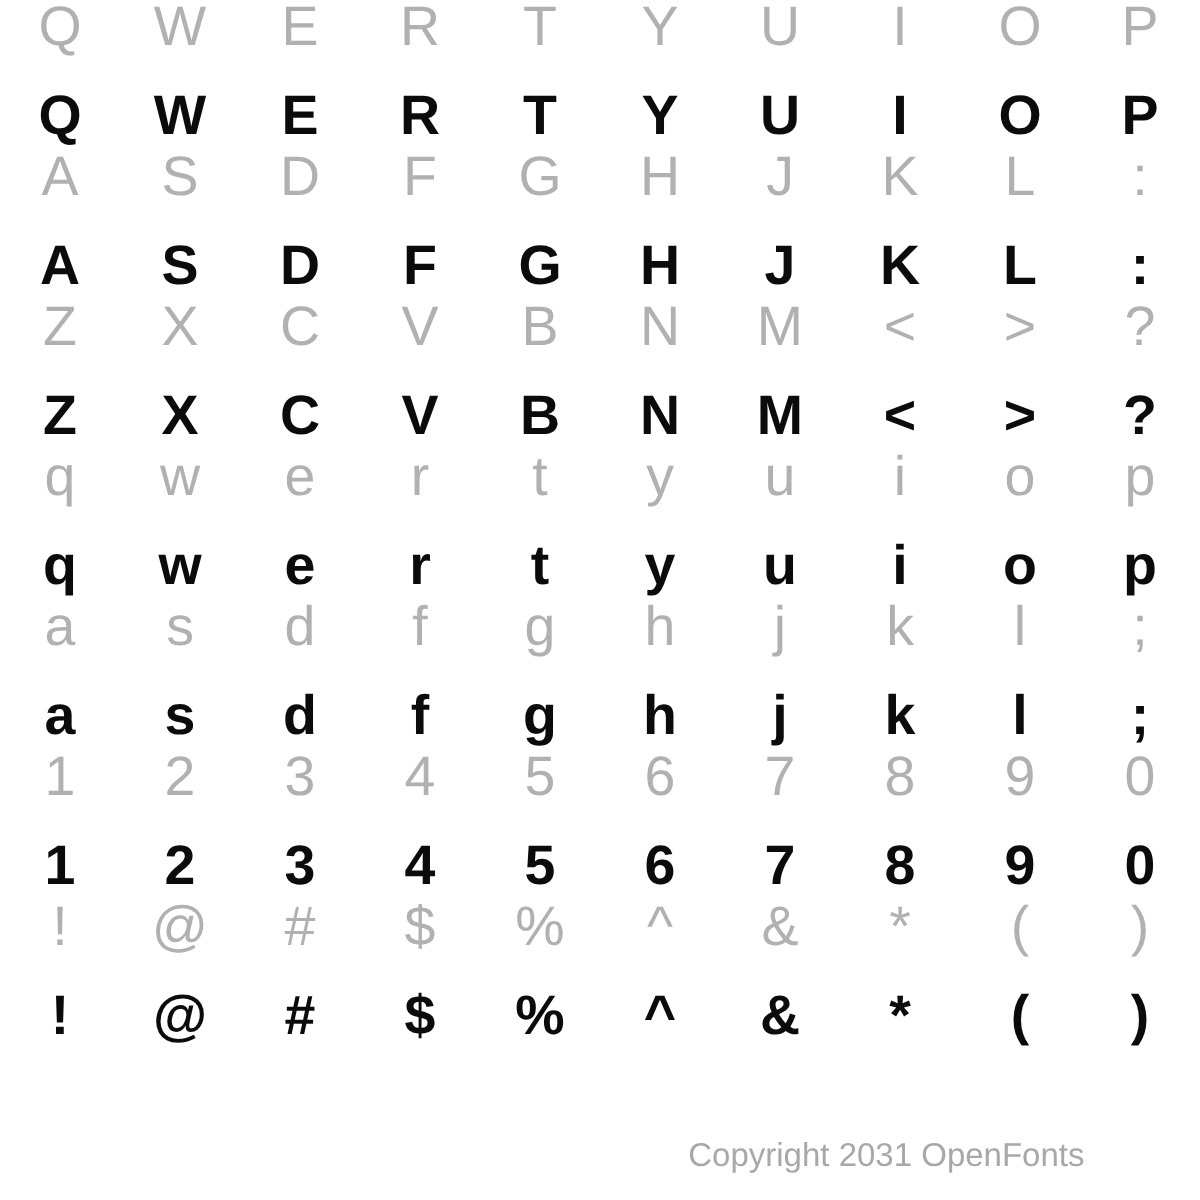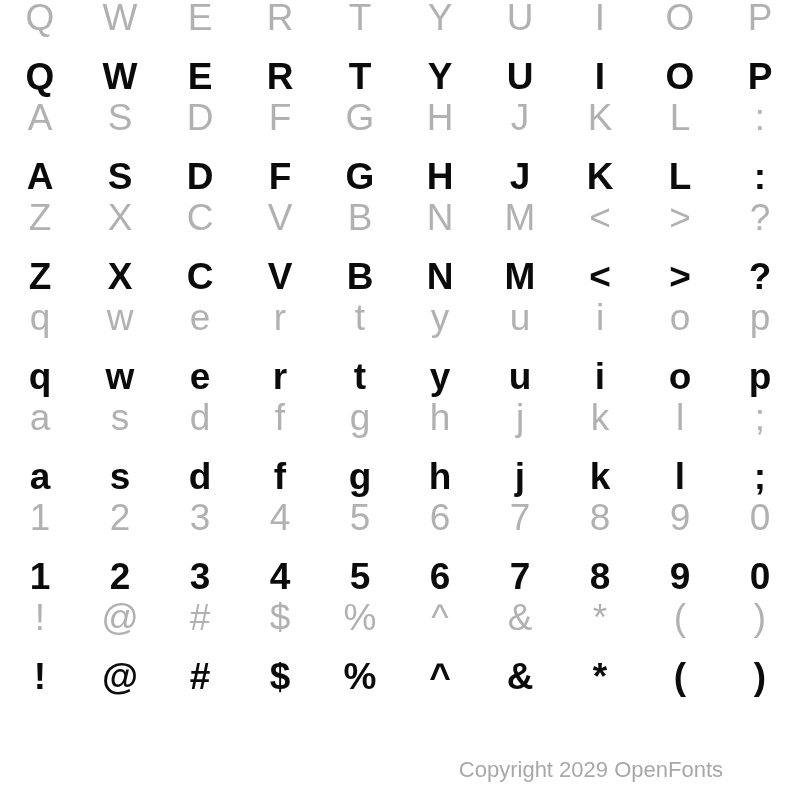--- a/index.html
+++ b/index.html
@@ -71,14 +71,14 @@
 
   <div class="glyph-row muted" style="top:399px"><span class="cell">a</span><span class="cell">s</span><span class="cell">d</span><span class="cell">f</span><span class="cell">g</span><span class="cell">h</span><span class="cell">j</span><span class="cell">k</span><span class="cell">l</span><span class="cell">;</span></div>
   <div class="glyph-row bold" style="top:458px"><span class="cell">a</span><span class="cell">s</span><span class="cell">d</span><span class="cell">f</span><span class="cell">g</span><span class="cell">h</span><span class="cell">j</span><span class="cell">k</span><span class="cell">l</span><span class="cell">;</span></div>
 
   <div class="glyph-row muted" style="top:499px"><span class="cell">1</span><span class="cell">2</span><span class="cell">3</span><span class="cell">4</span><span class="cell">5</span><span class="cell">6</span><span class="cell">7</span><span class="cell">8</span><span class="cell">9</span><span class="cell">0</span></div>
   <div class="glyph-row bold" style="top:558px"><span class="cell">1</span><span class="cell">2</span><span class="cell">3</span><span class="cell">4</span><span class="cell">5</span><span class="cell">6</span><span class="cell">7</span><span class="cell">8</span><span class="cell">9</span><span class="cell">0</span></div>
 
   <div class="glyph-row muted" style="top:599px"><span class="cell">!</span><span class="cell">@</span><span class="cell">#</span><span class="cell">$</span><span class="cell">%</span><span class="cell">^</span><span class="cell">&amp;</span><span class="cell">*</span><span class="cell">(</span><span class="cell">)</span></div>
   <div class="glyph-row bold" style="top:658px"><span class="cell">!</span><span class="cell">@</span><span class="cell">#</span><span class="cell">$</span><span class="cell">%</span><span class="cell">^</span><span class="cell">&amp;</span><span class="cell">*</span><span class="cell">(</span><span class="cell">)</span></div>
 
-  <div class="footer-copyright">Copyright 2029 OpenFonts</div>
+  <div class="footer-copyright">Copyright 2031 OpenFonts</div>
 </div>
 
 </body></html>

